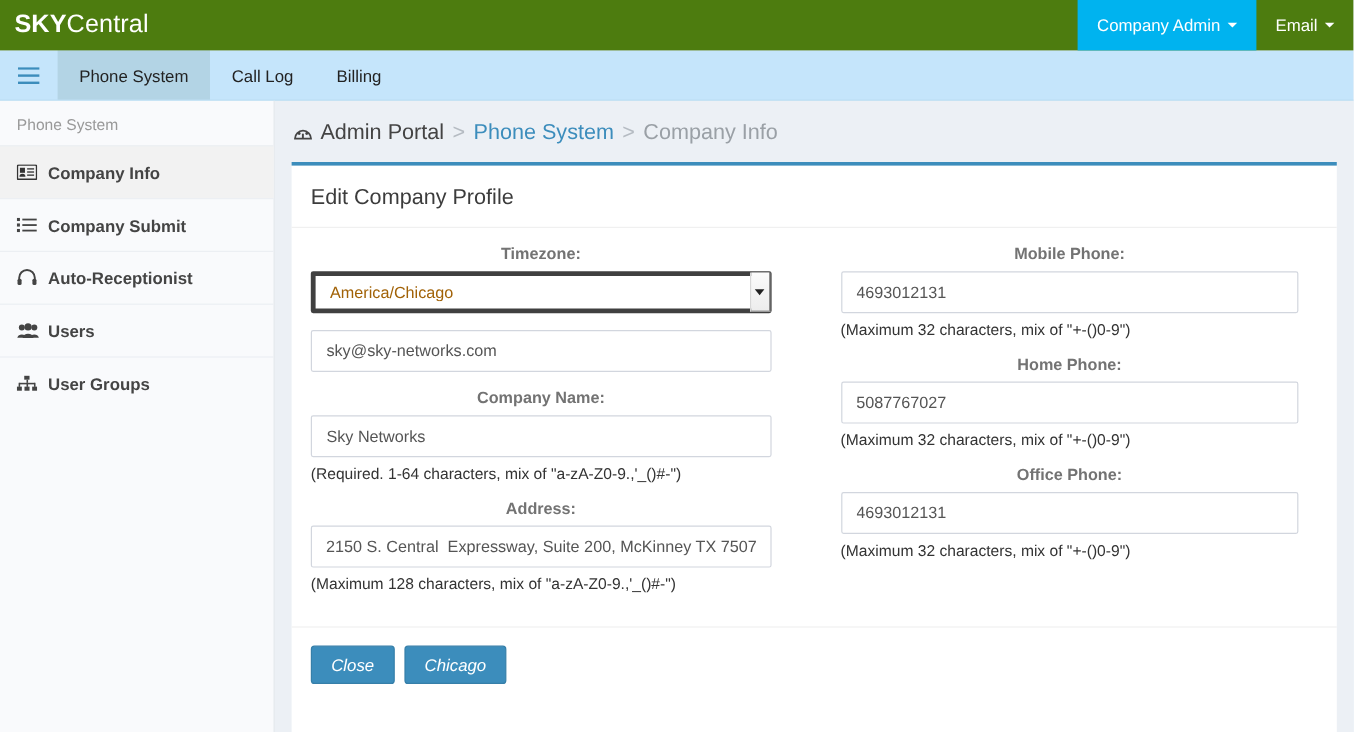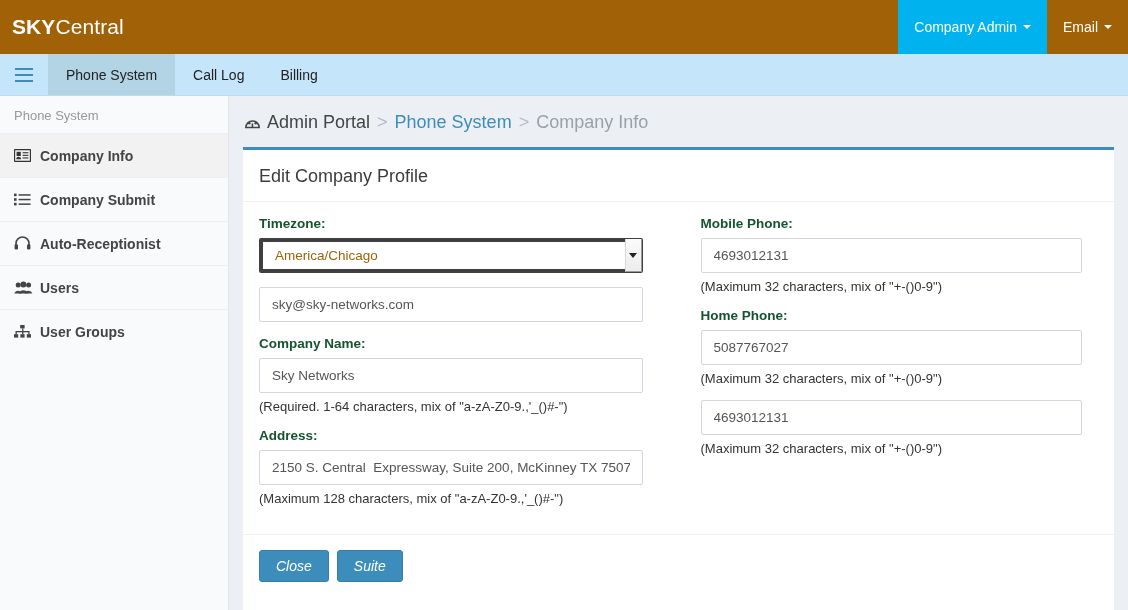--- a/index.html
+++ b/index.html
@@ -8,22 +8,22 @@
     width: 1128px; height: 610px;
     overflow: hidden;
     font-family: "Liberation Sans", sans-serif;
     background: #ecf0f5;
     font-size: 14px;
     color: #333;
   }
 
   
   #top-header {
-    height: 54px;
-    background: #a16207;
+    height: 42px;
+    background: #4d7c0f;
     display: flex;
     align-items: stretch;
     position: relative;
   }
   #brand {
     width: 233px;
     display: flex;
     align-items: center;
     padding-left: 12px;
     color: #ffffff;
@@ -157,22 +157,23 @@
     padding: 14px 16px 0 16px;
   }
   .col { width: 50%; padding-right: 36px; }
   .col.right { padding-right: 16px; padding-left: 22px; }
 
   .fgroup { margin-bottom: 14px; }
   .flabel {
     display: block;
     font-weight: bold;
     font-size: 13.5px;
-    color: #14532d;
+    color: #737373;
     margin-bottom: 7px;
+    text-align: center;
   }
   .finput {
     display: block;
     width: 100%;
     height: 35px;
     padding: 6px 12px;
     font-size: 13.5px;
     font-family: "Liberation Sans", sans-serif;
     color: #555555;
     background: #ffffff;
@@ -423,27 +424,28 @@
             <span class="fhint">(Maximum 32 characters, mix of "+-()0-9")</span>
           </div>
 
           <div class="fgroup">
             <label class="flabel">Home Phone:</label>
             <input class="finput" type="text" value="5087767027" style="">
             <span class="fhint">(Maximum 32 characters, mix of "+-()0-9")</span>
           </div>
 
           <div class="fgroup">
+            <label class="flabel">Office Phone:</label>
             <input class="finput" type="text" value="4693012131" style="">
             <span class="fhint">(Maximum 32 characters, mix of "+-()0-9")</span>
           </div>
 
         </div>
       </div>
 
       <div id="btn-row">
         <button class="btn">Close</button>
-        <button class="btn">Suite</button>
+        <button class="btn">Chicago</button>
       </div>
     </div>
 
   </div>
 </div>
 
 </body></html>

